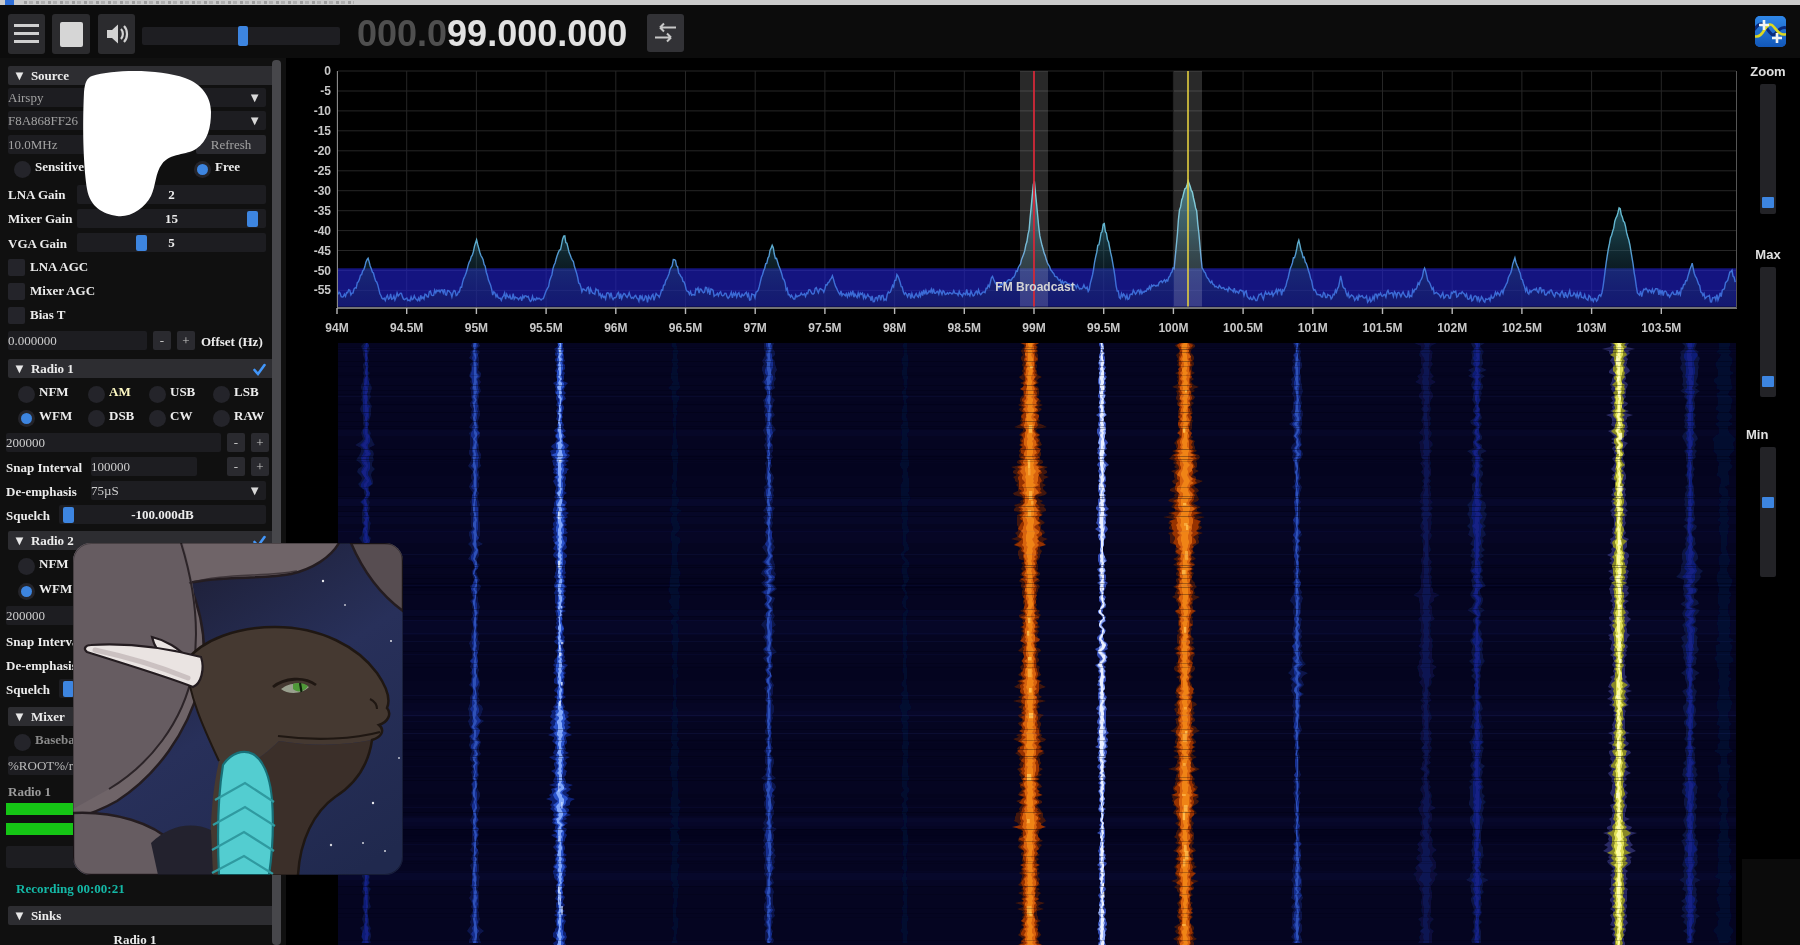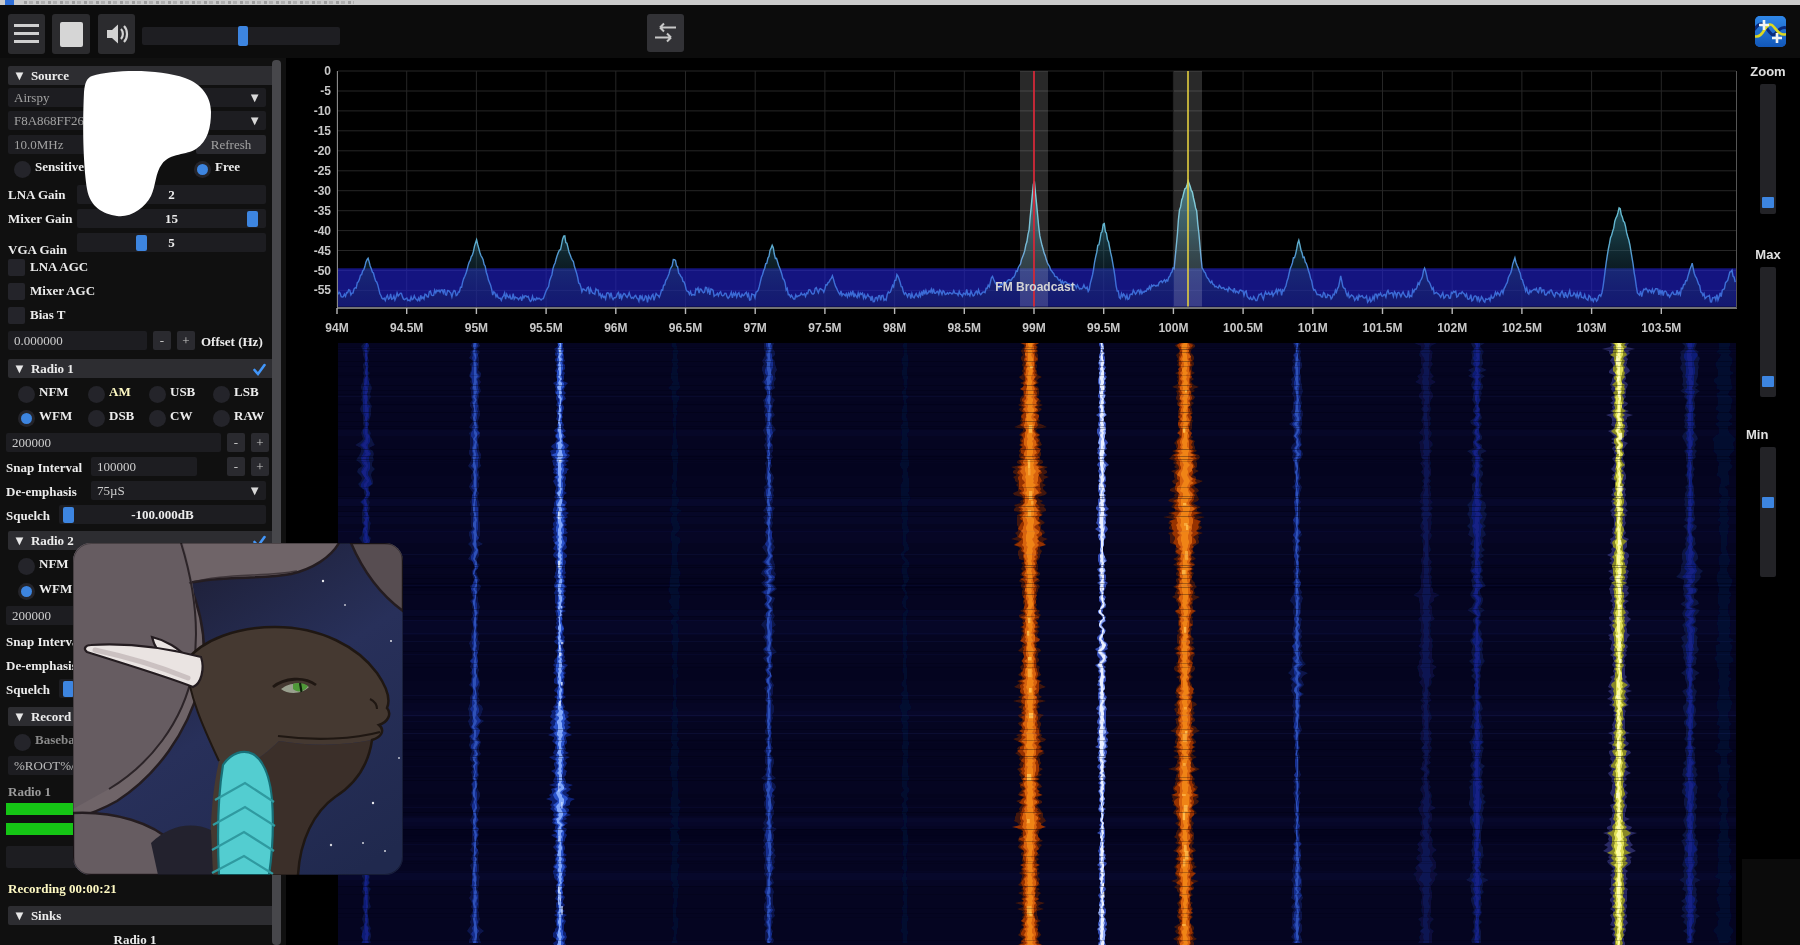--- a/index.html
+++ b/index.html
@@ -8,21 +8,21 @@
 #titlebar { position:absolute; left:0; top:0; width:1800px; height:5px; background:#cbcbcb; }
 #toolbar { position:absolute; left:0; top:5px; width:1800px; height:53px; background:#0c0c0c; }
 #menu { position:absolute; left:0; top:58px; width:286px; height:887px; background:#101010;font-family:Liberation Serif, serif; }
 .tbtn { position:absolute; background:#2b2b2e; border-radius:3px; }
 .hline { position:absolute; left:6px; width:25px; height:3.4px; background:#cfcfcf; }
 .freq { font-size:36px; letter-spacing:0px; font-weight:700; }
 .hdr { position:absolute; height:19px; background:#2d2d31; color:#ececec; font-size:13px;
   font-weight:700; line-height:19px; border-radius:2px; }
 .hdr .tri { font-size:13px; margin:0 5px 0 5px; color:#e8e8e8; }
 .frame { position:absolute; height:19px; background:#1d1d21; border-radius:2px; font-size:13px;
-  line-height:19px; padding-left:6px; font-weight:400; }
+  line-height:19px; font-weight:400; }
 .frame.sl { text-align:center; padding:0; }
 .slv { color:#ececec; font-weight:700; font-size:13px; }
 .carr { position:absolute; right:5px; top:0px; font-size:13px; color:#d8d8d8; }
 .btn { position:absolute; height:19px; background:#2a2a2f; border-radius:2px; text-align:center;
   font-size:13px; line-height:19px; font-weight:400; }
 .rb { position:absolute; width:17px; height:17px; background:#24242a; border-radius:50%; }
 .rdot { position:absolute; left:3px; top:3px; width:11px; height:11px; background:#3d85e0; border-radius:50%; }
 .rlbl { position:absolute; color:#ececec; font-size:13px; font-weight:700; white-space:nowrap; }
 .cb { position:absolute; width:17px; height:17px; background:#24242a; border-radius:2px; }
 .grab { position:absolute; width:11px; height:16px; background:#3d85e0; border-radius:2px; }
@@ -407,20 +407,21 @@
     </div>
 <div class="tbtn" style="left:98px;top:9px;width:37px;height:40px;">
 <svg class="abs" style="left:6px;top:7px" width="26" height="26" viewBox="0 0 26 26">
 <path d="M3 9 L8 9 L14 3.5 L14 22.5 L8 17 L3 17 Z" fill="#d2d2d2"></path>
 <path d="M17 8 C19.5 10.5 19.5 15.5 17 18" stroke="#d2d2d2" stroke-width="2.2" fill="none"></path>
 <path d="M20 5 C24 9 24 17 20 21" stroke="#d2d2d2" stroke-width="2.2" fill="none"></path>
 </svg>
     </div>
 <div class="abs" style="left:142px;top:22px;width:198px;height:18px;background:#1e1e22;border-radius:2px"></div>
 <div class="abs" style="left:238px;top:21px;width:10px;height:20px;background:#3d85e0;border-radius:2px"></div>
+<div class="abs freq" style="left:357px;top:8px;"><span style="color:#4f4f4f">000.0</span><span style="color:#e2e2e2">99.000.000</span></div>
 <div class="tbtn" style="left:647px;top:9px;width:37px;height:38px;background:#323236">
 <svg class="abs" style="left:7px;top:8px" width="23" height="22" viewBox="0 0 23 22">
 <path d="M22 5.5 L6 5.5 M6 5.5 L10 1.5 M6 5.5 L10 9.5" stroke="#c8c8c8" stroke-width="2" fill="none"></path>
 <path d="M1 15.5 L17 15.5 M17 15.5 L13 11.5 M17 15.5 L13 19.5" stroke="#c8c8c8" stroke-width="2" fill="none"></path>
 </svg>
     </div>
   </div>
 <div id="menu">
     <div class="hdr" style="left:8px;top:8px;width:268px;"><span class="tri">▼</span><span class="ht">Source</span></div>
 <div class="frame" style="left:8px;top:30px;width:258px;"><span style="color:#a2a2a2">Airspy</span><span class="carr">▼</span></div>
@@ -433,21 +434,21 @@
     <span class="rlbl" style="left:117px;top:101px;color:#ececec">Linear</span>
 <span class="rb" style="left:194px;top:103px;">
       <span class="rdot"></span>
     </span>
     <span class="rlbl" style="left:215px;top:101px;color:#ececec">Free</span>
 <span class="rlbl" style="left:8px;top:129px;text-align:center;">LNA Gain</span>
     <div class="frame sl" style="left:77px;top:127px;width:189px;"><span class="slv">2</span></div>
 <span class="rlbl" style="left:8px;top:153px;text-align:center;">Mixer Gain</span>
     <div class="frame sl" style="left:77px;top:151px;width:189px;"><span class="slv">15</span></div>
     <div class="grab" style="left:247px;top:153px;"></div>
-<span class="rlbl" style="left:8px;top:184px;">VGA Gain</span>
+<span class="rlbl" style="left:8px;top:178px;">VGA Gain</span>
     <div class="frame sl" style="left:77px;top:175px;width:189px;"><span class="slv">5</span></div>
     <div class="grab" style="left:136px;top:177px;"></div>
 <span class="cb" style="left:8px;top:201px;"></span>
     <span class="rlbl" style="left:30px;top:201px;">LNA AGC</span>
 <span class="cb" style="left:8px;top:225px;"></span>
     <span class="rlbl" style="left:30px;top:225px;">Mixer AGC</span>
 <span class="cb" style="left:8px;top:249px;"></span>
     <span class="rlbl" style="left:30px;top:249px;">Bias T</span>
 <div class="frame" style="left:8px;top:273px;width:139px;"><span style="color:#cecece">0.000000</span></div>
     <div class="btn" style="left:153px;top:273px;width:18px;"><span style="color:#c8c8c8">-</span></div>
@@ -496,29 +497,29 @@
 <span class="rb" style="left:18px;top:525px;">
       <span class="rdot"></span>
     </span>
     <span class="rlbl" style="left:39px;top:523px;color:#ececec">WFM</span>
 <div class="frame" style="left:6px;top:548px;width:215px;"><span style="color:#cecece">200000</span></div>
 <span class="rlbl" style="left:6px;top:576px;color:#ececec">Snap Interval</span>
 <span class="rlbl" style="left:6px;top:600px;color:#ececec">De-emphasis</span>
 <span class="rlbl" style="left:6px;top:624px;color:#ececec">Squelch</span>
 <div class="frame sl" style="left:59px;top:621px;width:207px;"><span class="slv">-100.000dB</span></div>
     <div class="grab" style="left:63px;top:623px;"></div>
-<div class="hdr" style="left:8px;top:649px;width:268px;"><span class="tri">▼</span><span class="ht">Record</span></div>
+<div class="hdr" style="left:8px;top:649px;width:268px;"><span class="tri">▼</span><span class="ht">Mixer</span></div>
 <span class="rb" style="left:14px;top:676px;"></span>
     <span class="rlbl" style="left:35px;top:674px;color:#8a8a8a">Baseband</span>
 <div class="frame" style="left:8px;top:698px;width:258px;"><span style="color:#bcbcbc">%ROOT%/r</span></div>
 <span class="rlbl" style="left:8px;top:726px;color:#9a9a9a">Radio 1</span>
 <div class="abs" style="left:6px;top:745px;width:262px;height:12px;background:#15c515"></div>
 <div class="abs" style="left:6px;top:765px;width:262px;height:12px;background:#15c515"></div>
 <div class="frame" style="left:6px;top:788px;width:260px;height:22px;"></div>
-<span class="rlbl" style="left:8px;top:823px;color:#fef9c3">Recording 00:00:21</span>
+<span class="rlbl" style="left:16px;top:823px;color:#14b8a6">Recording 00:00:21</span>
 <div class="hdr" style="left:8px;top:848px;width:268px;"><span class="tri">▼</span><span class="ht">Sinks</span></div>
 <div class="abs" style="left:0;top:872px;width:270px;text-align:center"><span class="rlbl" style="position:static">Radio 1</span></div>
   </div>
 <div id="scrollbar"></div>
 <svg class="abs" style="left:1755px;top:16px" width="31" height="31" viewBox="0 0 31 31">
 <rect width="31" height="31" rx="5" fill="#1a6ad4"></rect>
 <rect width="31" height="31" rx="5" fill="url(#icg)"></rect>
 <path d="M-1 14 C3 8 7 6 10 10 C14 15 17 22 21 17 C24 13 27 10 32 12" stroke="#0a2a7a" stroke-width="3" fill="none"></path>
 <path d="M-1 20 C4 22 7 18 10 13 C13 8 16 7 19 11 C23 16 26 20 32 18" stroke="#ddd820" stroke-width="2.6" fill="none"></path>
 <path d="M9 4 L9 14 M4 9 L14 9" stroke="#f2f2f2" stroke-width="2.6"></path>

